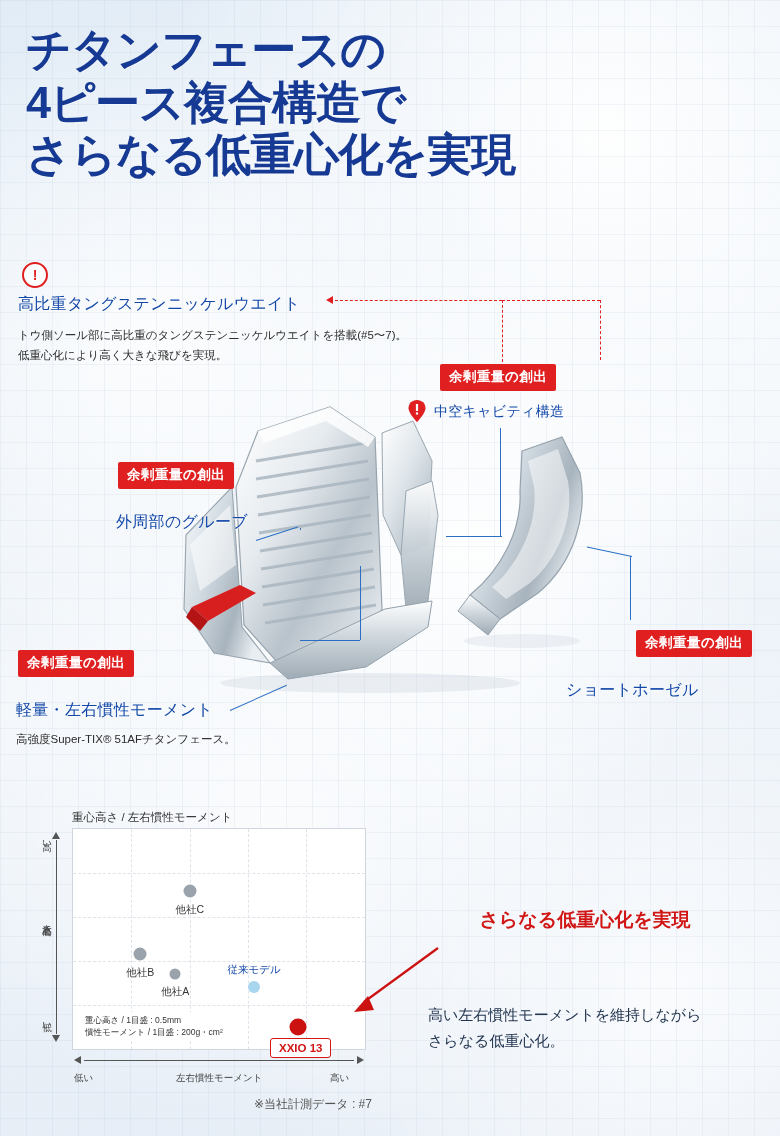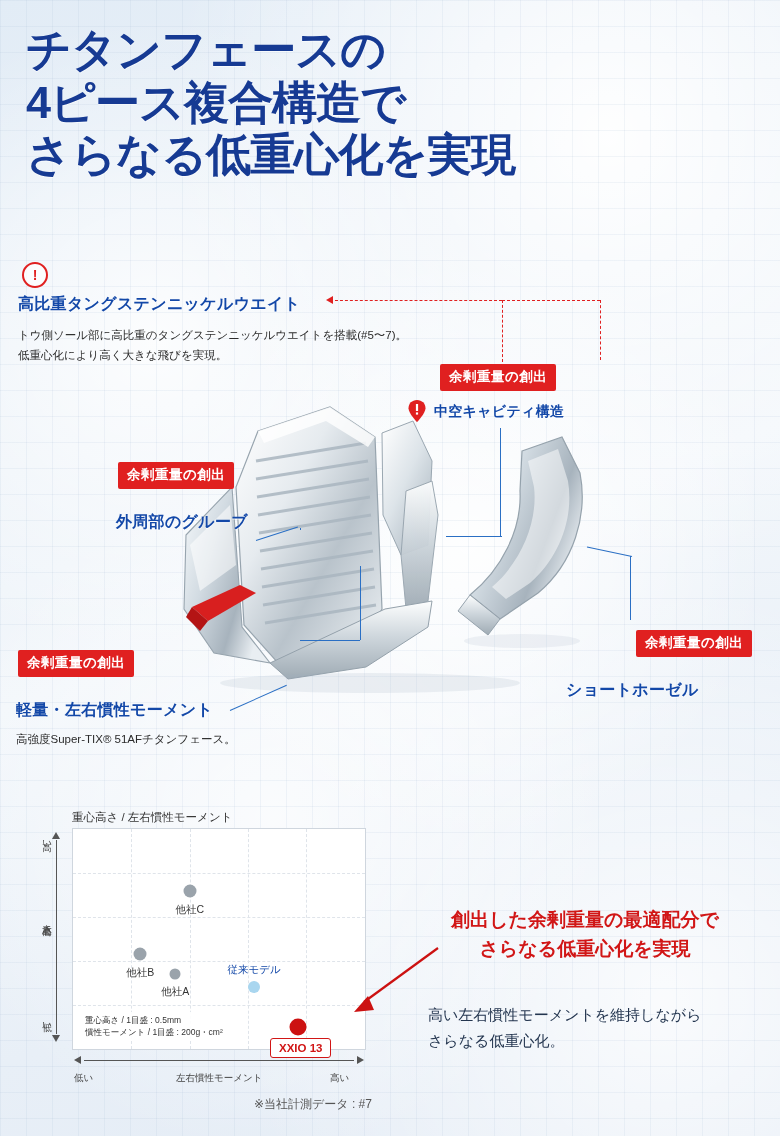--- a/index.html
+++ b/index.html
@@ -39,21 +39,21 @@
   }
   .headline div{white-space:nowrap;}
 
   
   .redbox{
     position:absolute;background:#e02020;color:#fff;font-weight:bold;
     font-size:13.5px;padding:4px 9px 5px;border-radius:2px;white-space:nowrap;
     letter-spacing:.5px;
   }
   .bluelabel{
-    position:absolute;color:#1348a8;font-weight:bold;white-space:nowrap;
+    position:absolute;color:#1348a8;font-weight:normal;white-space:nowrap;
     letter-spacing:.3px;text-shadow:0 1px 0 rgba(255,255,255,.7);
   }
   .note{
     position:absolute;color:#2b2b2b;font-size:11.5px;line-height:1.65;
     white-space:nowrap;font-weight:normal;
   }
   .bangmark{
     position:absolute;width:22px;height:22px;border-radius:50%;
     border:2px solid #e02020;color:#e02020;font-weight:bold;font-size:14px;
     display:flex;align-items:center;justify-content:center;line-height:1;
@@ -296,21 +296,20 @@
     <div class="xlab" style="left:290px;top:262px;">高い</div>
     <div class="footnote" style="left:214px;top:286px;">※当社計測データ : #7</div>
   </div>
 
   <svg style="position:absolute;left:310px;top:940px;width:140px;height:120px;">
     <path d="M128,8 L54,62" stroke="#cc1111" stroke-width="2.2" fill="none"></path>
     <path d="M58,56 L44,72 L64,70 Z" fill="#cc1111"></path>
   </svg>
 
   <div class="chart-head" style="left:420px;top:906px;width:330px;">
-    <div>創出した余剰重量の最適配分で</div>
     <div>さらなる低重心化を実現</div>
   </div>
   <div class="chart-body" style="left:428px;top:1002px;">
     <div>高い左右慣性モーメントを維持しながら</div>
     <div>さらなる低重心化。</div>
   </div>
 
 </div>
 
 </body></html>

